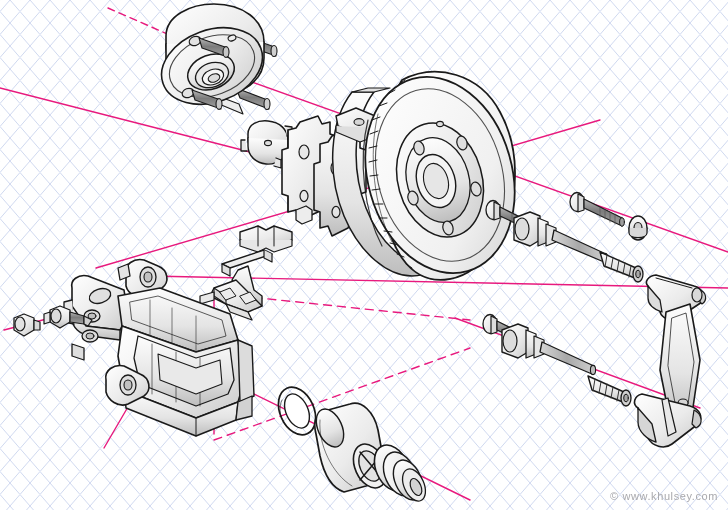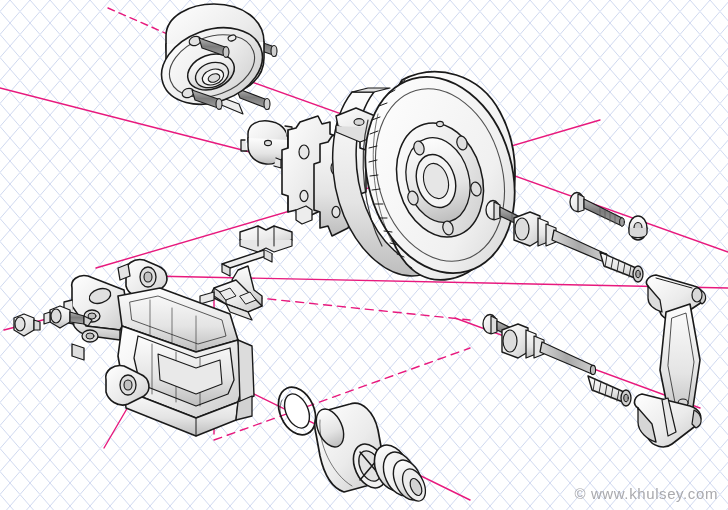--- a/index.html
+++ b/index.html
@@ -30,21 +30,21 @@
   #watermark-layer { z-index: 3; }
 
   #watermark-layer {
     pointer-events: none;
   }
   .wm-text {
     position: absolute;
     right: 10px;
     bottom: 8px;
     font-family: "Liberation Sans", sans-serif;
-    font-size: 15px;
+    font-size: 11px;
     letter-spacing: 0.6px;
     color: #a9a9ad;
     white-space: nowrap;
     text-align: right;
   }
   svg { display: block; }
 </style>
 </head>
 <body>
 

